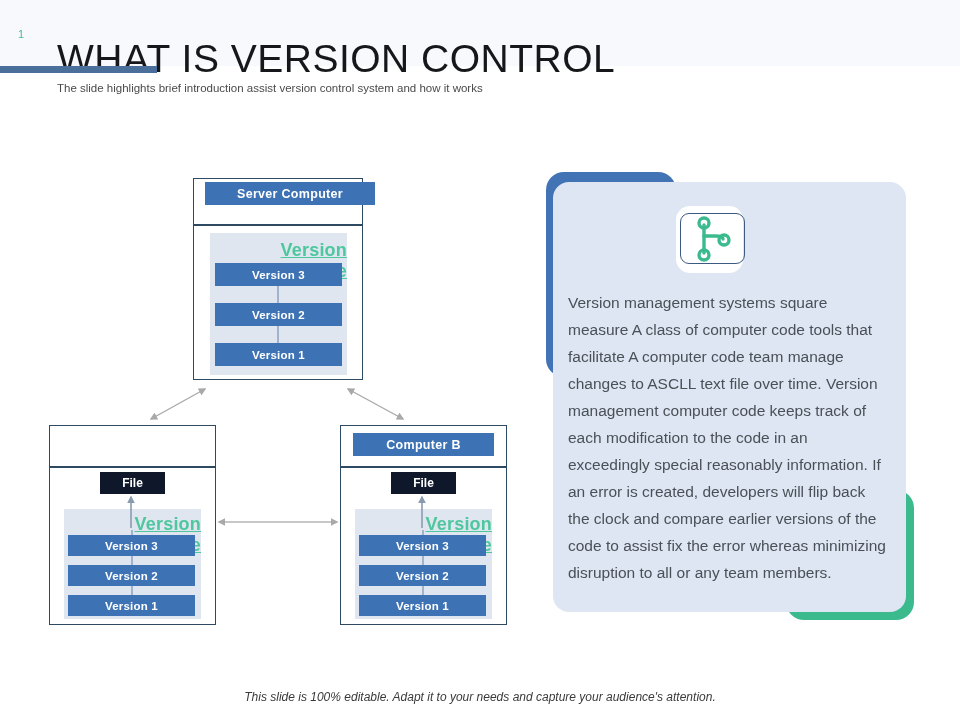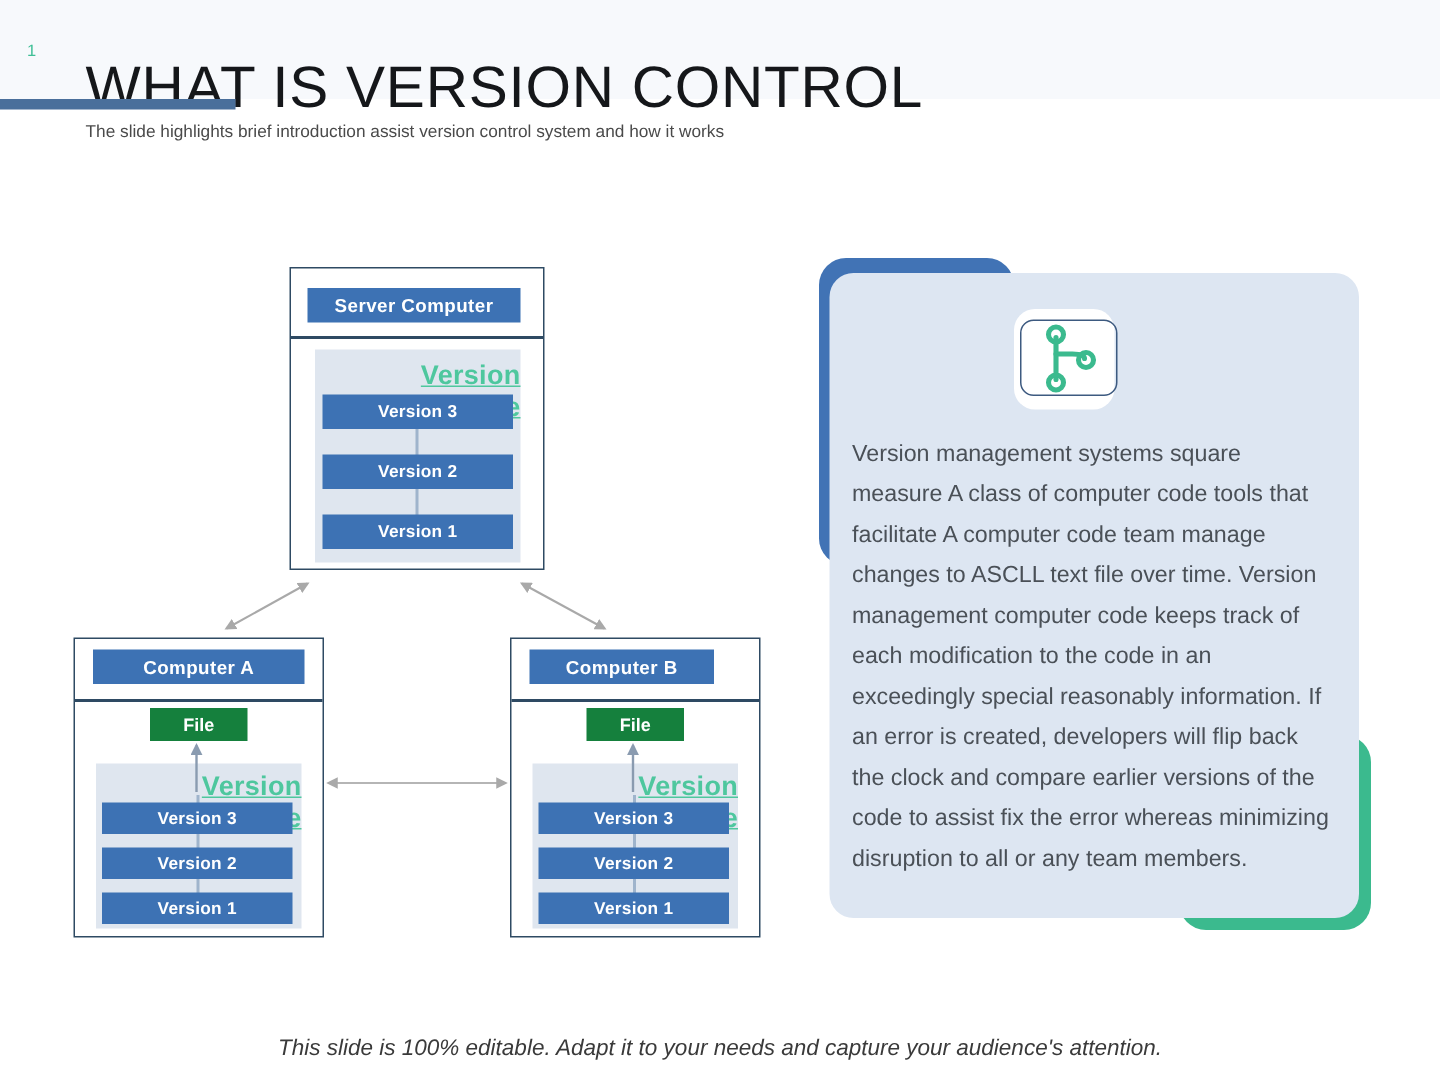--- a/index.html
+++ b/index.html
@@ -101,21 +101,21 @@
     font-size: 11.5px;
     font-weight: bold;
     display: flex;
     align-items: center;
     justify-content: center;
     box-sizing: border-box;
     letter-spacing: 0.2px;
   }
   .file-chip {
     position: absolute;
-    background: #15803d;
+    background: #0f172a;
     color: #ffffff;
     font-size: 12px;
     font-weight: bold;
     display: flex;
     align-items: center;
     justify-content: center;
     box-sizing: border-box;
   }
   .chain-line {
     position: absolute;
@@ -179,59 +179,58 @@
     line-height: 27px;
     color: #4a5057;
   }
 
   
   #footer-note {
     position: absolute;
     left: 0; top: 690px;
     width: 960px;
     text-align: center;
-    font-size: 15px;
+    font-size: 12px;
     font-style: italic;
     color: #3a3a3a;
   }
 </style>
 </head>
 <body>
 
 <div id="header-band"></div>
 <div id="slide-number">1</div>
 <h1 id="page-title">WHAT IS VERSION CONTROL</h1>
 <div id="title-accent-bar"></div>
 <div id="subtitle">The slide highlights brief introduction assist version control system and how it works</div>
 
 <div id="diagram">
 
   <div class="node-box" style="left:193px; top:178px; width:170px; height:202px;"></div>
-  <div class="node-title" style="left:205px; top:192px; width:142px; height:23px;">Server Computer</div>
+  <div class="node-title" style="left:205px; top:182px; width:170px; height:23px;">Server Computer</div>
   <div class="node-divider" style="left:194px; top:224px; width:168px;"></div>
   <div class="vdb-panel" style="left:210px; top:233px; width:137px; height:142px;"></div>
   <div class="vdb-label" style="left:210px; top:240px; width:137px;">Version Database</div>
   <div class="chain-line" style="left:277px; top:278px; height:78px;"></div>
   <div class="version-chip" style="left:215px; top:263px; width:127px; height:23px;">Version 3</div>
   <div class="version-chip" style="left:215px; top:303px; width:127px; height:23px;">Version 2</div>
   <div class="version-chip" style="left:215px; top:343px; width:127px; height:23px;">Version 1</div>
 
   <div class="node-box" style="left:49px; top:425px; width:167px; height:200px;"></div>
-  <div class="node-title" style="left:62px; top:433px; width:141px; height:23px;">Computer A</div>
   <div class="node-divider" style="left:50px; top:466px; width:165px;"></div>
   <div class="file-chip" style="left:100px; top:472px; width:65px; height:22px;">File</div>
   <div class="vdb-panel" style="left:64px; top:509px; width:137px; height:110px;"></div>
   <div class="vdb-label" style="left:64px; top:514px; width:137px;">Version Database</div>
   <div class="chain-line" style="left:131px; top:530px; height:76px;"></div>
   <div class="version-chip" style="left:68px; top:535px; width:127px; height:21px;">Version 3</div>
   <div class="version-chip" style="left:68px; top:565px; width:127px; height:21px;">Version 2</div>
   <div class="version-chip" style="left:68px; top:595px; width:127px; height:21px;">Version 1</div>
 
   <div class="node-box" style="left:340px; top:425px; width:167px; height:200px;"></div>
-  <div class="node-title" style="left:353px; top:433px; width:123px; height:23px;">Computer B</div>
+  <div class="node-title" style="left:353px; top:433px; width:141px; height:23px;">Computer B</div>
   <div class="node-divider" style="left:341px; top:466px; width:165px;"></div>
   <div class="file-chip" style="left:391px; top:472px; width:65px; height:22px;">File</div>
   <div class="vdb-panel" style="left:355px; top:509px; width:137px; height:110px;"></div>
   <div class="vdb-label" style="left:355px; top:514px; width:137px;">Version Database</div>
   <div class="chain-line" style="left:422px; top:530px; height:76px;"></div>
   <div class="version-chip" style="left:359px; top:535px; width:127px; height:21px;">Version 3</div>
   <div class="version-chip" style="left:359px; top:565px; width:127px; height:21px;">Version 2</div>
   <div class="version-chip" style="left:359px; top:595px; width:127px; height:21px;">Version 1</div>
 
   <svg class="arrow-layer" viewBox="0 0 540 720">

